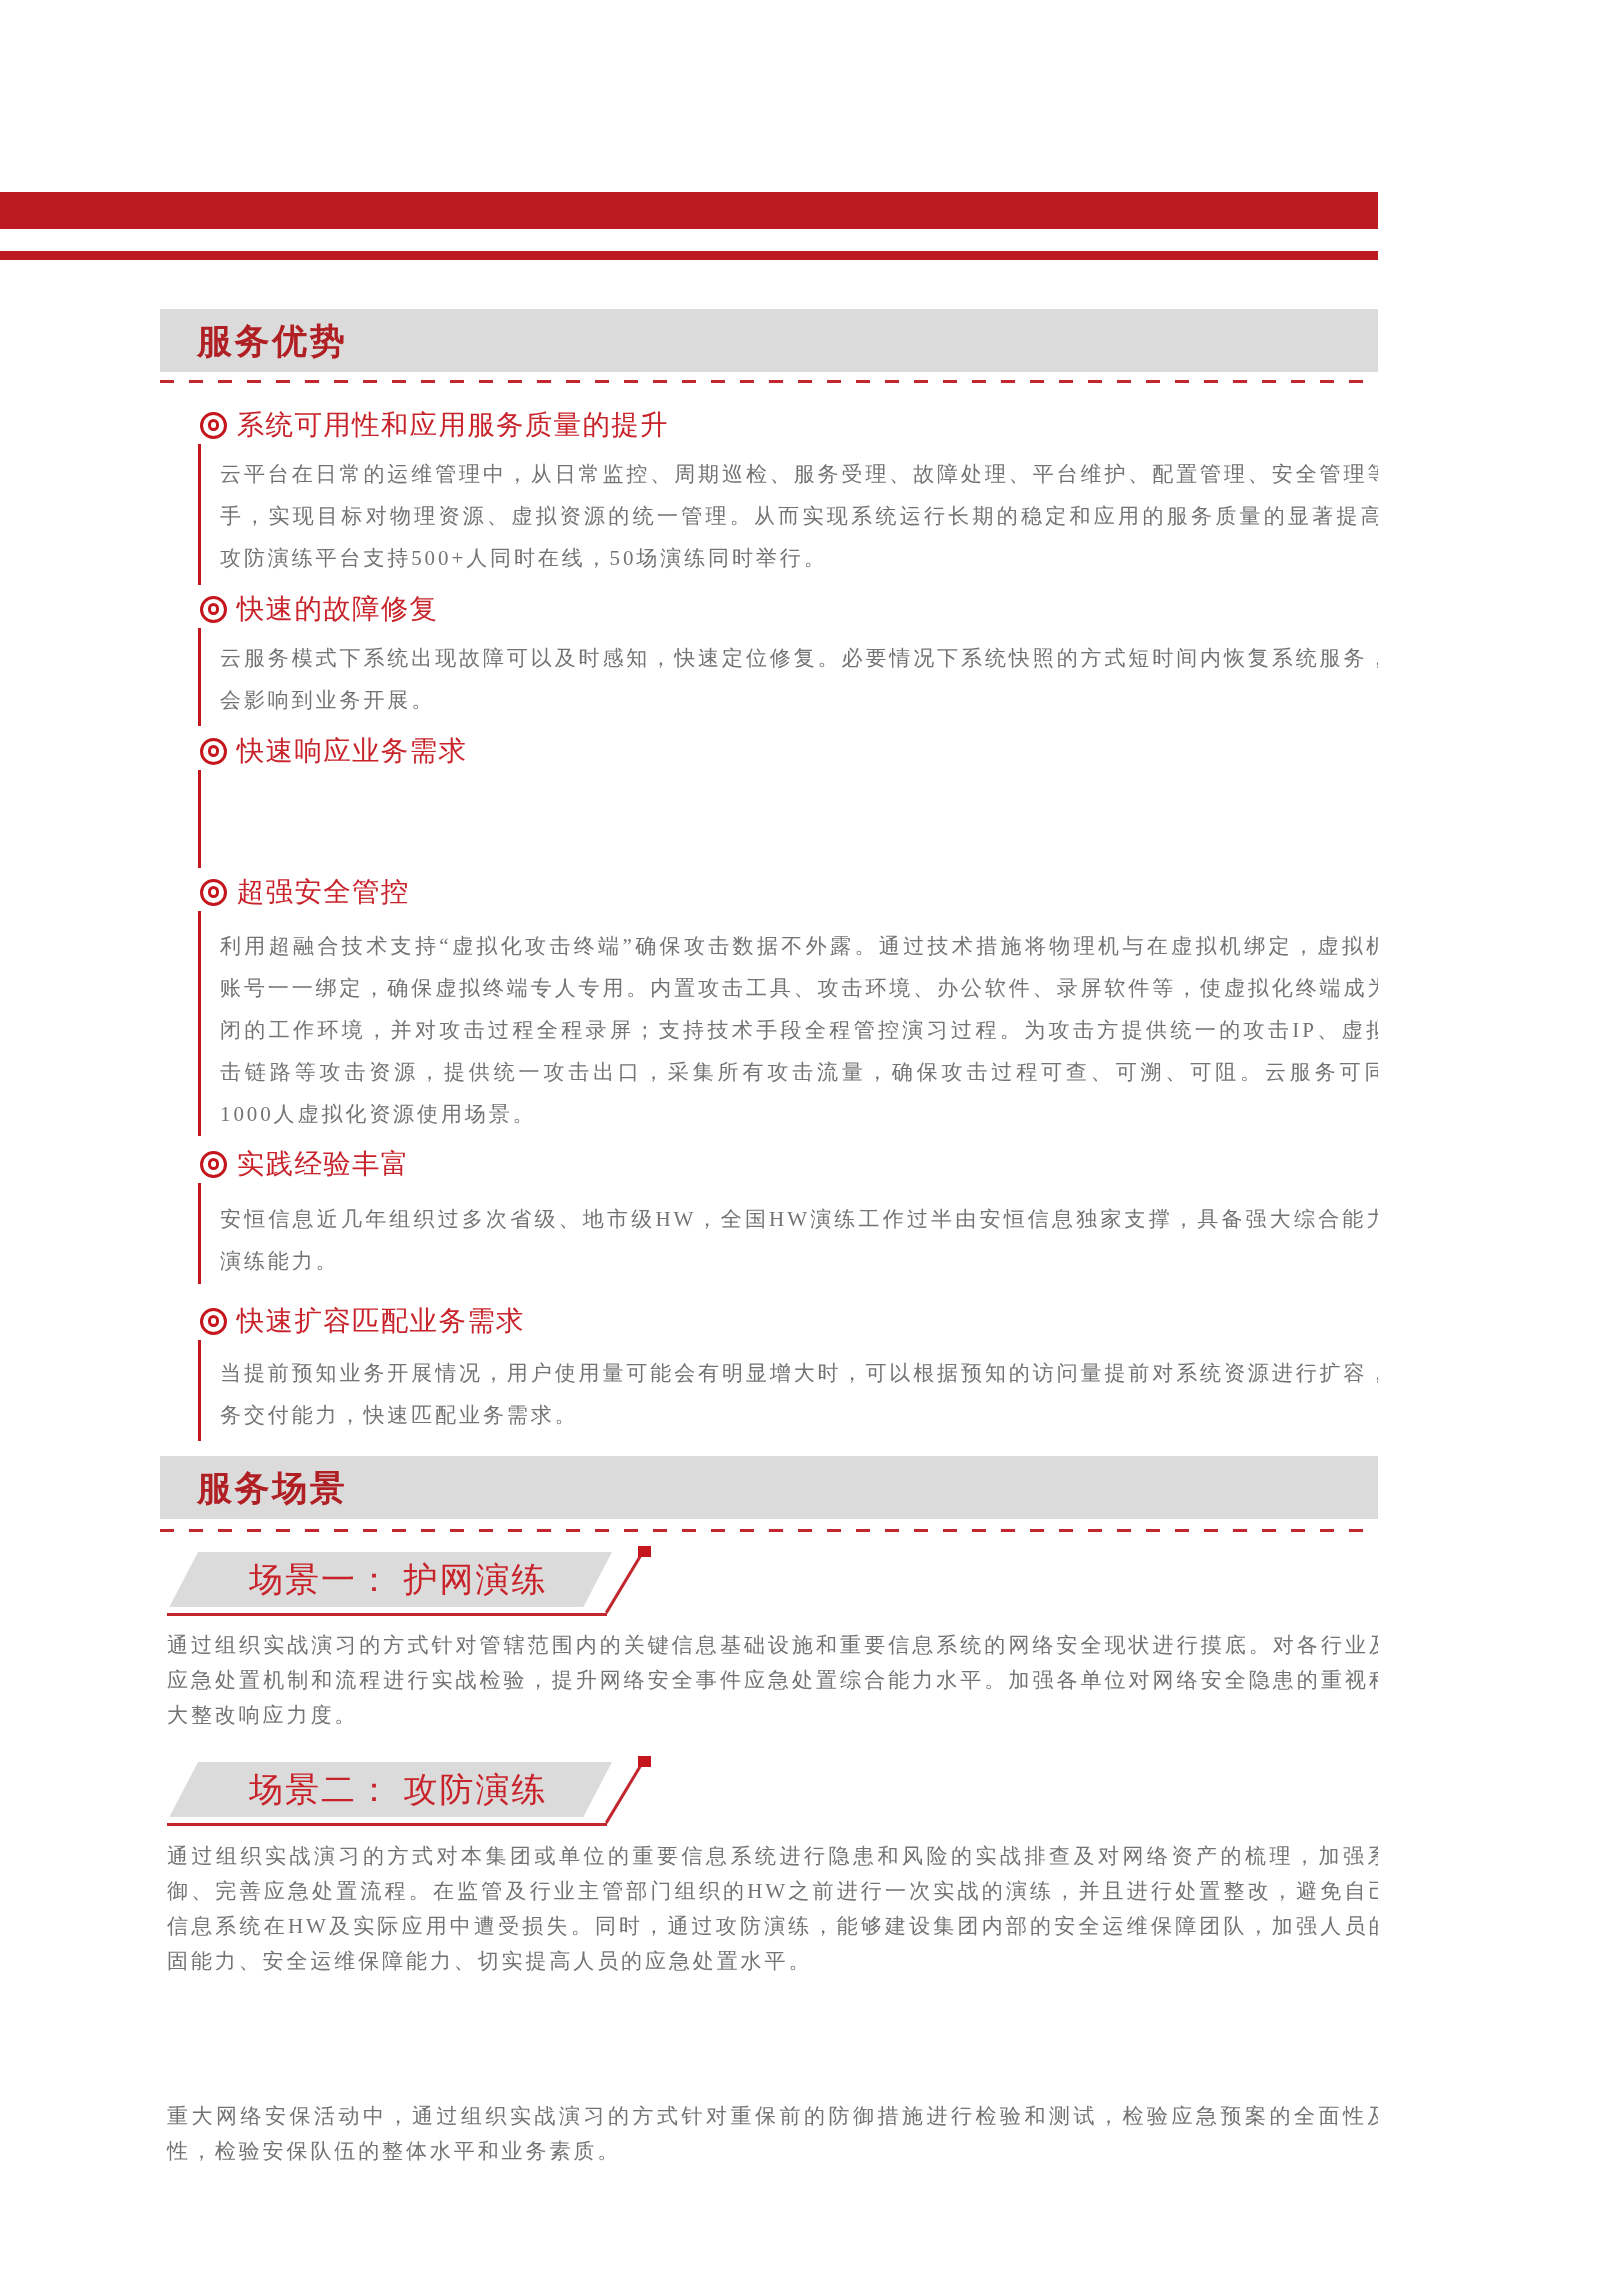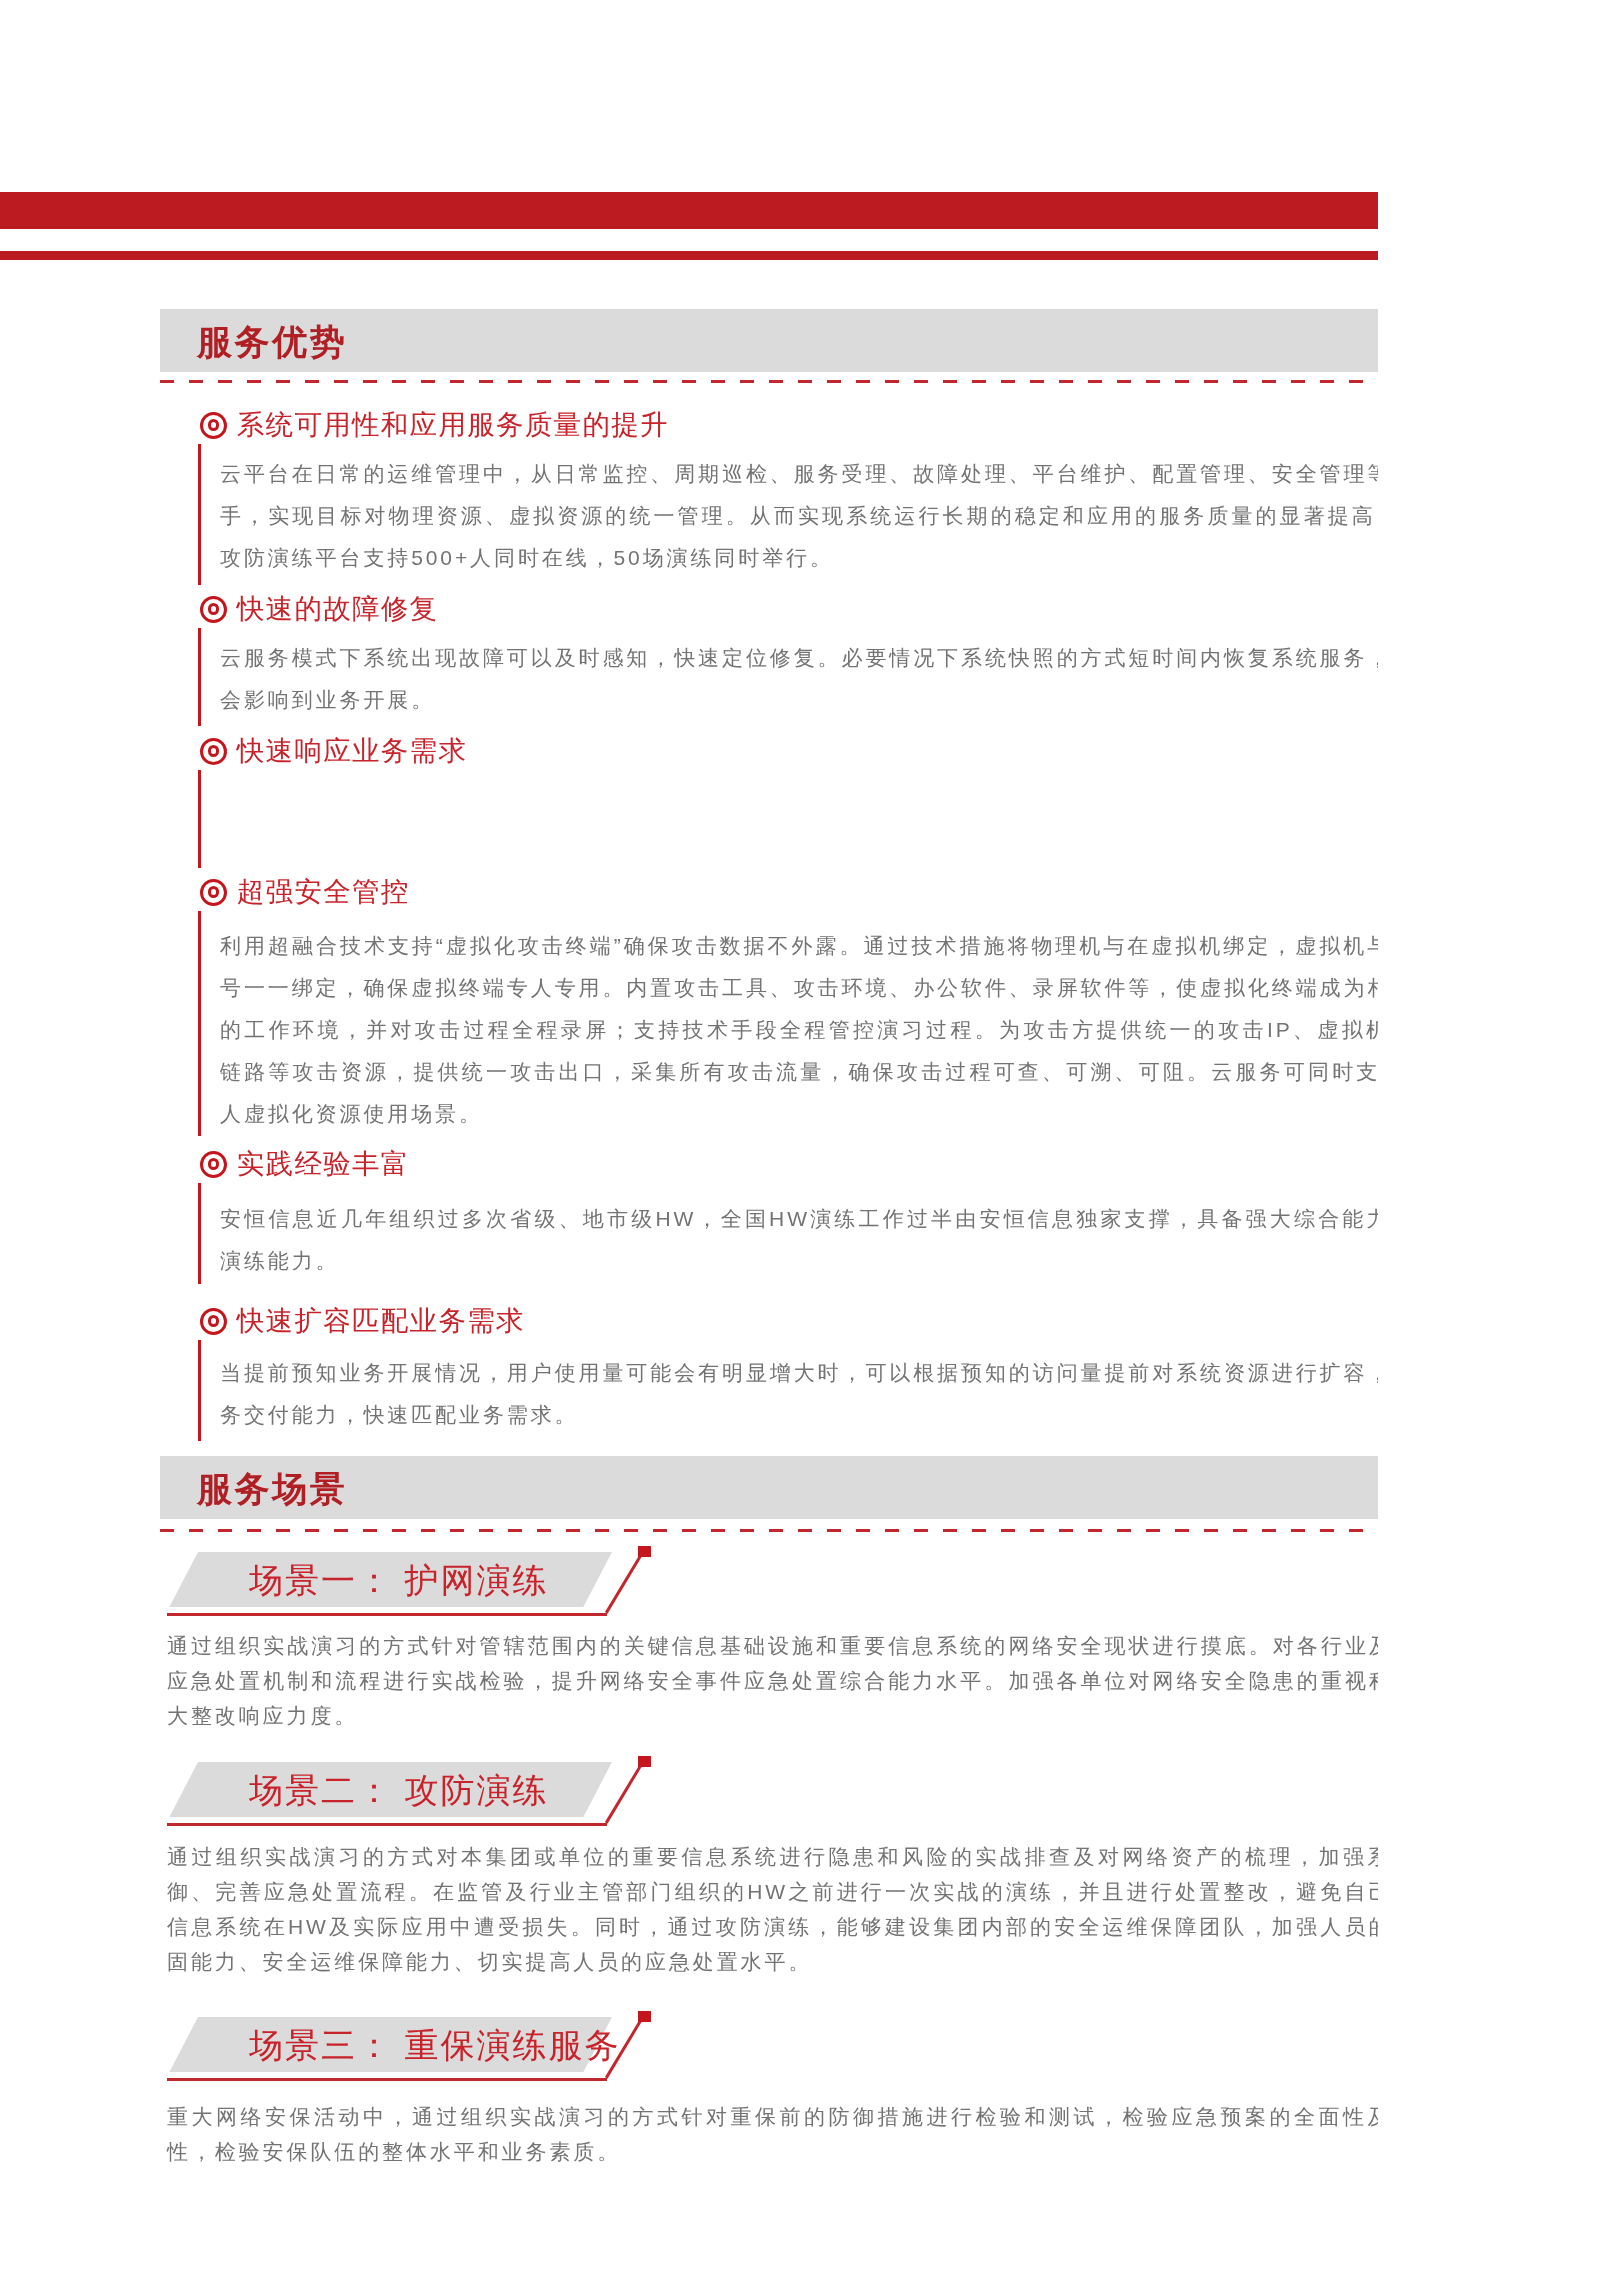--- a/index.html
+++ b/index.html
@@ -1,20 +1,20 @@
 <!DOCTYPE html>
 <html style="font-size:10.5px"><head>
 <meta charset="utf-8">
 <style>
   html,body{margin:0;padding:0;background:#ffffff;}
   .page{
     position:relative;
     width:1378px;height:2295px;
     background:#ffffff;
-    font-family:Liberation Sans, sans-serif;
+    font-family:Liberation Serif, serif;
     overflow:hidden;
   }
   
   .bar1{position:absolute;left:0;top:192px;width:1624px;height:37px;background:#BB1B21;}
   .bar2{position:absolute;left:0;top:251px;width:1624px;height:8.5px;background:#BB1B21;}
 
   
   .hdr{
     position:absolute;left:160px;width:1306px;height:63px;
     background:#DBDBDB;overflow:hidden;
@@ -176,23 +176,16 @@
 
   <div class="banner b2">
     <div class="plate"></div>
     <div class="uline"></div>
     <div class="diag"></div>
     <div class="flag"></div>
     <div class="label">场景二： 攻防演练</div>
   </div>
   <div class="sce-par sp2">通过组织实战演习的方式对本集团或单位的重要信息系统进行隐患和风险的实战排查及对网络资产的梳理，加强系统的防御、完善应急处置流程。在监管及行业主管部门组织的HW之前进行一次实战的演练，并且进行处置整改，避免自己定位的信息系统在HW及实际应用中遭受损失。同时，通过攻防演练，能够建设集团内部的安全运维保障团队，加强人员的安全加固能力、安全运维保障能力、切实提高人员的应急处置水平。</div>
 
-  <div class="banner b3">
-    <div class="plate"></div>
-    <div class="uline"></div>
-    <div class="diag"></div>
-    <div class="flag"></div>
-    <div class="label">场景三： 重保演练服务</div>
-  </div>
   <div class="sce-par sp3">重大网络安保活动中，通过组织实战演习的方式针对重保前的防御措施进行检验和测试，检验应急预案的全面性及可操作性，检验安保队伍的整体水平和业务素质。</div>
 
 </div>
 
 
 </body></html>

